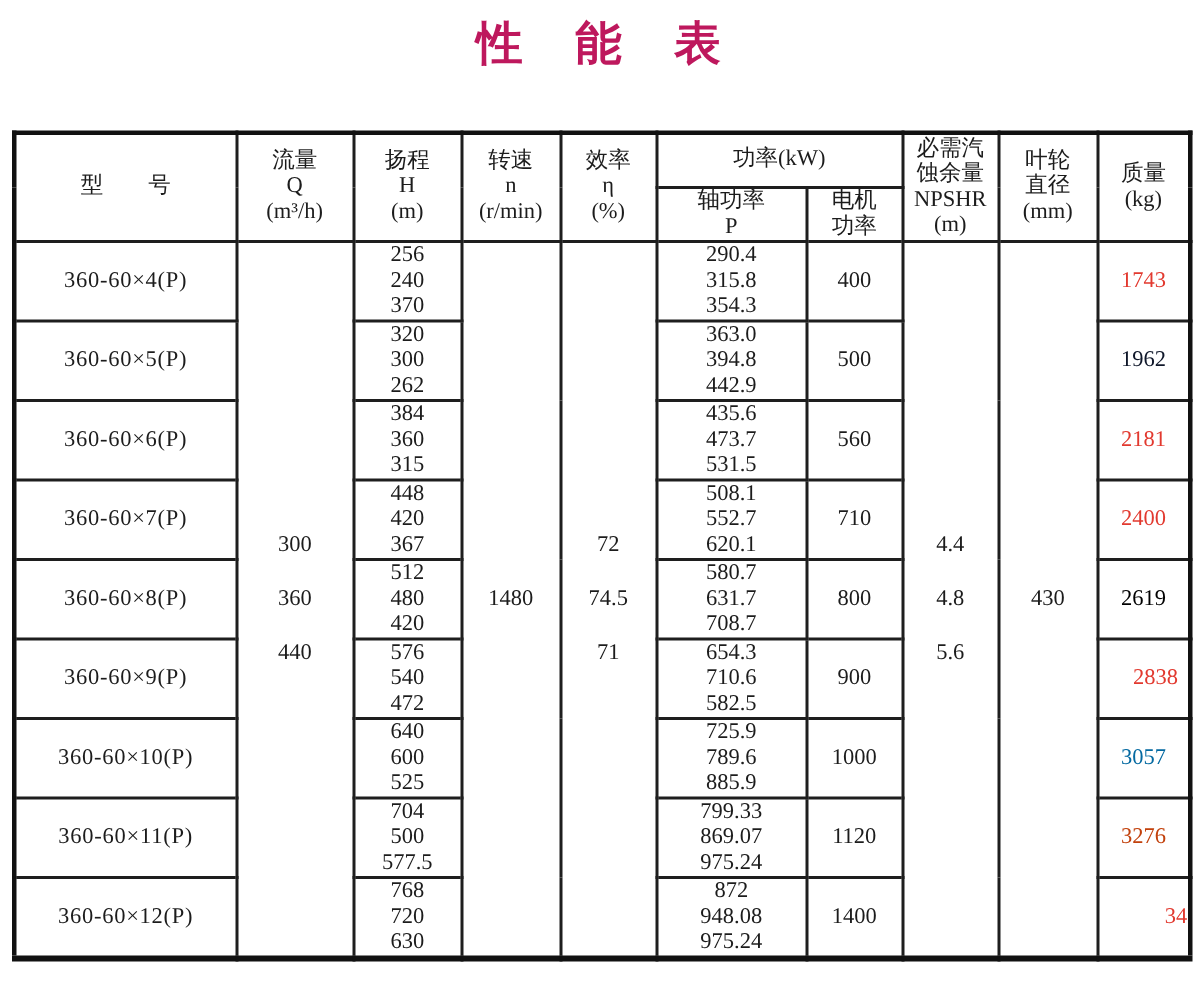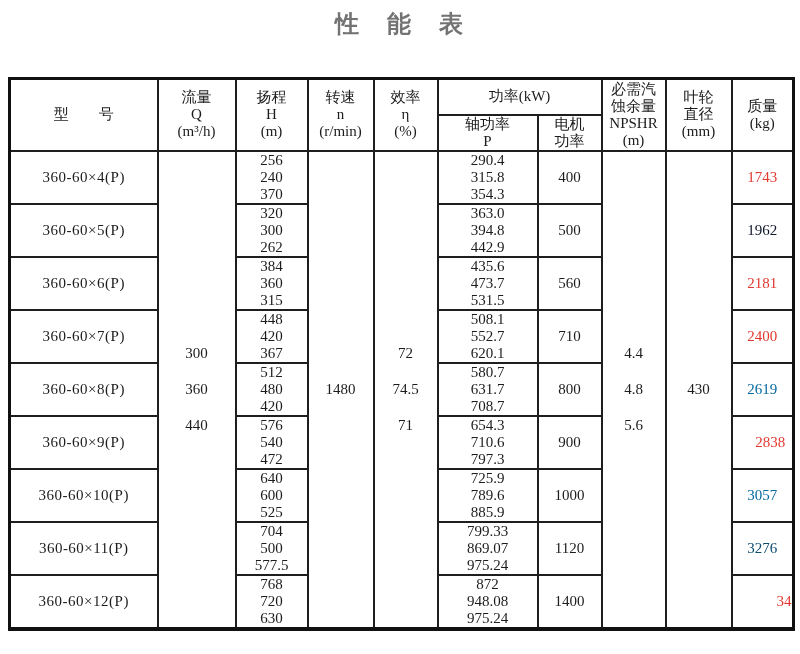--- a/index.html
+++ b/index.html
@@ -13,26 +13,26 @@
     color: #1c1c1c;
   }
   .page {
     width: 800px;
     height: 654px;
     position: relative;
     background: #ffffff;
   }
   .title {
     text-align: center;
-    font-size: 24px;
+    font-size: 31px;
     font-weight: bold;
     padding-top: 8px;
     font-family: "DejaVu Sans", "Liberation Sans", sans-serif;
     letter-spacing: 2px;
-    color: #737373;
+    color: #be185d;
   }
   table.perf {
     border-collapse: collapse;
     table-layout: fixed;
     width: 784px;
     margin-left: 8px;
     margin-top: 37px;
     border: 3px solid #111;
     border-bottom-width: 4px;
   }
@@ -221,34 +221,34 @@
           <div class="ln">512</div>
           <div class="ln">480</div>
           <div class="ln">420</div>
         </td>
         <td>
           <div class="ln">580.7</div>
           <div class="ln">631.7</div>
           <div class="ln">708.7</div>
         </td>
         <td>800</td>
-        <td class="mass-cell" style="color: #0369a1;">2619</td>
+        <td class="mass-cell" style="color: #000000;">2619</td>
       </tr>
 
       <tr class="body-row">
         <td class="model-cell">360-60×9(P)</td>
         <td>
           <div class="ln">576</div>
           <div class="ln">540</div>
           <div class="ln">472</div>
         </td>
         <td>
           <div class="ln">654.3</div>
           <div class="ln">710.6</div>
-          <div class="ln">797.3</div>
+          <div class="ln">582.5</div>
         </td>
         <td>900</td>
         <td class="mass-cell" style="color: rgb(226, 57, 47); padding-left: 16px;">2838</td>
       </tr>
 
       <tr class="body-row">
         <td class="model-cell">360-60×10(P)</td>
         <td>
           <div class="ln">640</div>
           <div class="ln">600</div>
@@ -269,21 +269,21 @@
           <div class="ln">704</div>
           <div class="ln">500</div>
           <div class="ln">577.5</div>
         </td>
         <td>
           <div class="ln">799.33</div>
           <div class="ln">869.07</div>
           <div class="ln">975.24</div>
         </td>
         <td>1120</td>
-        <td class="mass-cell" style="color: #0c4a6e;">3276</td>
+        <td class="mass-cell" style="color: #c2410c;">3276</td>
       </tr>
 
       <tr class="body-row">
         <td class="model-cell">360-60×12(P)</td>
         <td>
           <div class="ln">768</div>
           <div class="ln">720</div>
           <div class="ln">630</div>
         </td>
         <td>

